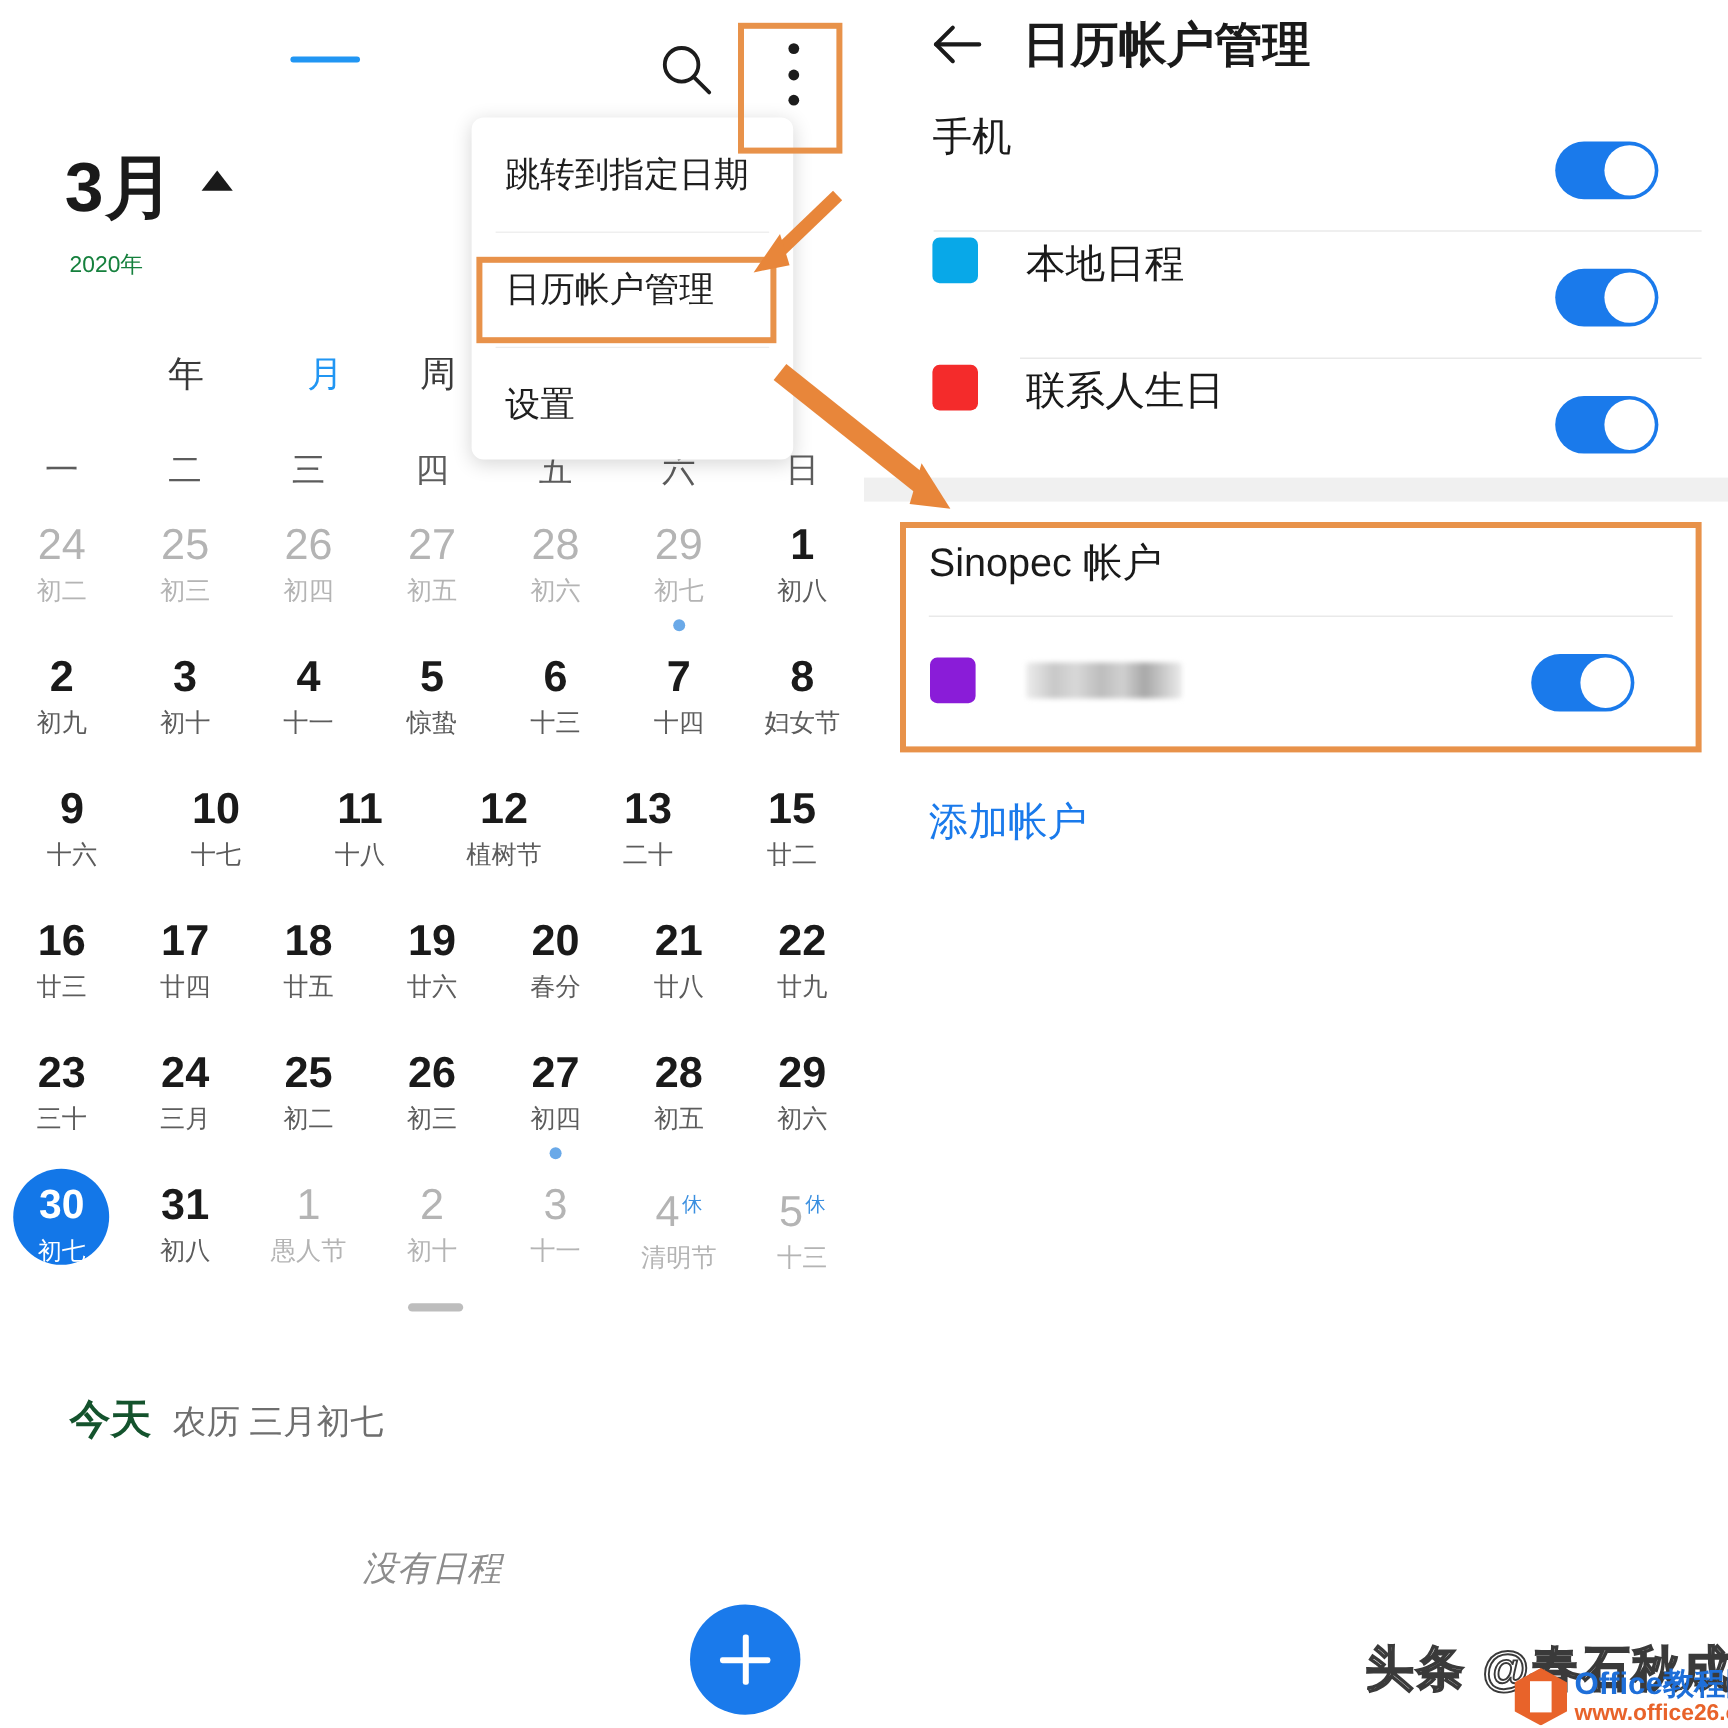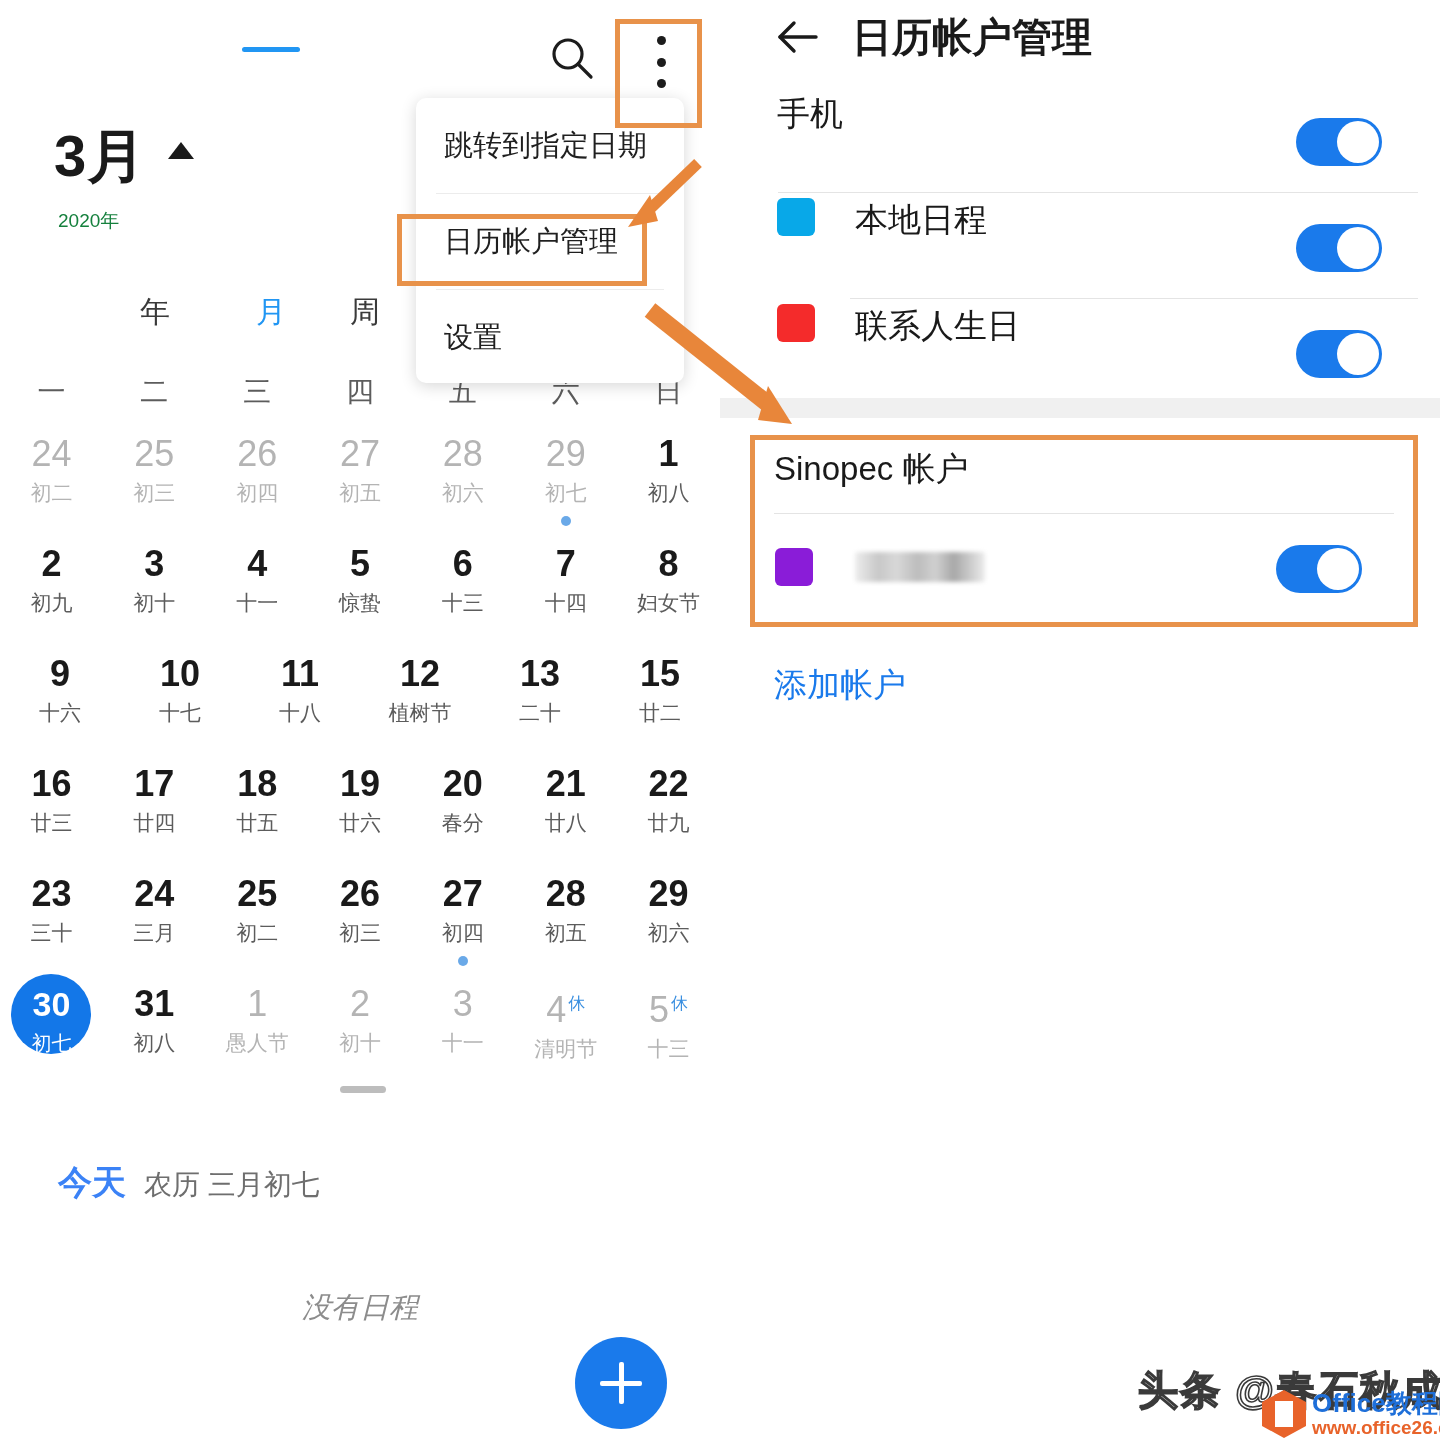--- a/index.html
+++ b/index.html
@@ -64,34 +64,34 @@
   .cal-cell.selected .cal-num, .cal-cell.selected .cal-sub { color:#fff; position:relative; z-index:1; }
   .cal-cell.selected .cal-num { font-size:34px; }
   .cal-cell.selected .cal-sub { font-size:20px; }
 
   
   #drag-handle { position:absolute; left:340px; top:1086px; width:46px; height:7px;
       border-radius:4px; background:#bdbdbd; }
 
   
   #today-row { position:absolute; left:58px; top:1160px; display:flex; align-items:baseline; }
-  #today-label { font-size:34px; font-weight:bold; color:#3b82f6; }
+  #today-label { font-size:34px; font-weight:bold; color:#14532d; }
   #today-lunar { font-size:28px; color:#6e6e6e; margin-left:18px; }
 
   #no-events { position:absolute; left:0; top:1288px; width:720px; text-align:center;
       font-size:29px; color:#8c8c8c;font-style:italic; }
 
   
   #fab { position:absolute; left:575px; top:1337px; width:92px; height:92px;
       border-radius:50%; background:#1A7AEB; }
   #fab .plus-h { position:absolute; left:25px; top:44px; width:42px; height:5px; background:#fff; border-radius:2px;}
   #fab .plus-v { position:absolute; left:43.5px; top:25px; width:5px; height:42px; background:#fff; border-radius:2px;}
 
   
-  #popup-menu { position:absolute; left:416px; top:98px; width:268px; height:285px;
+  #popup-menu { position:absolute; left:393px; top:98px; width:268px; height:285px;
       background:#fff; border-radius:10px; box-shadow:0 3px 16px rgba(0,0,0,0.16); z-index:30; }
   .menu-item { height:95px; display:flex; align-items:center; padding-left:28px;
       font-size:29px; color:#1f1f1f; }
   .menu-sep { height:1px; background:#ececec; margin:0 20px; }
   #menu-item-highlight { position:absolute; left:397px; top:214px; width:250px; height:72px;
       border:5px solid #E8924A; z-index:45; }
 
   
   #arrow1 { position:absolute; left:620px; top:155px; z-index:46; }
   #arrow2 { position:absolute; left:640px; top:300px; z-index:46; }

